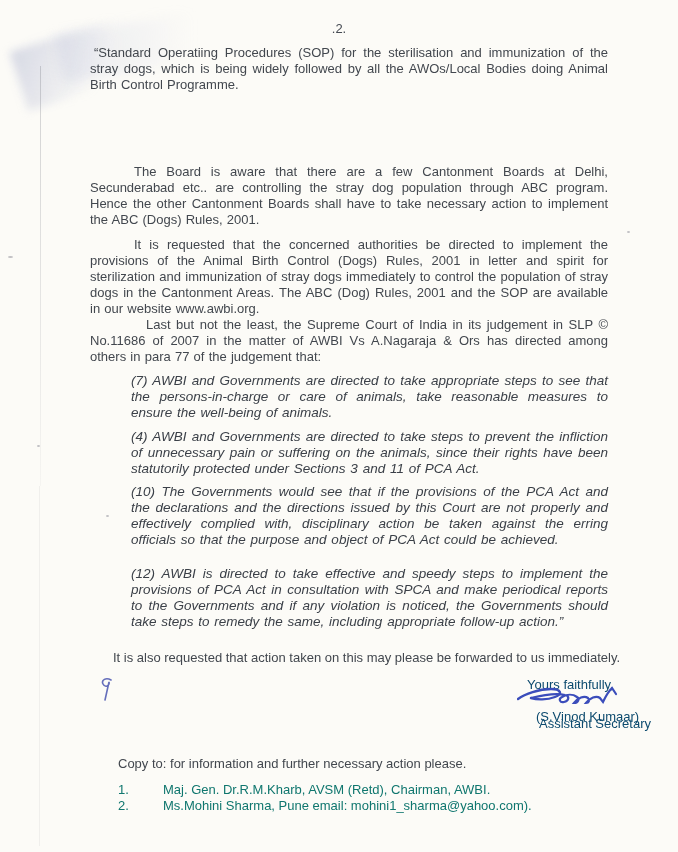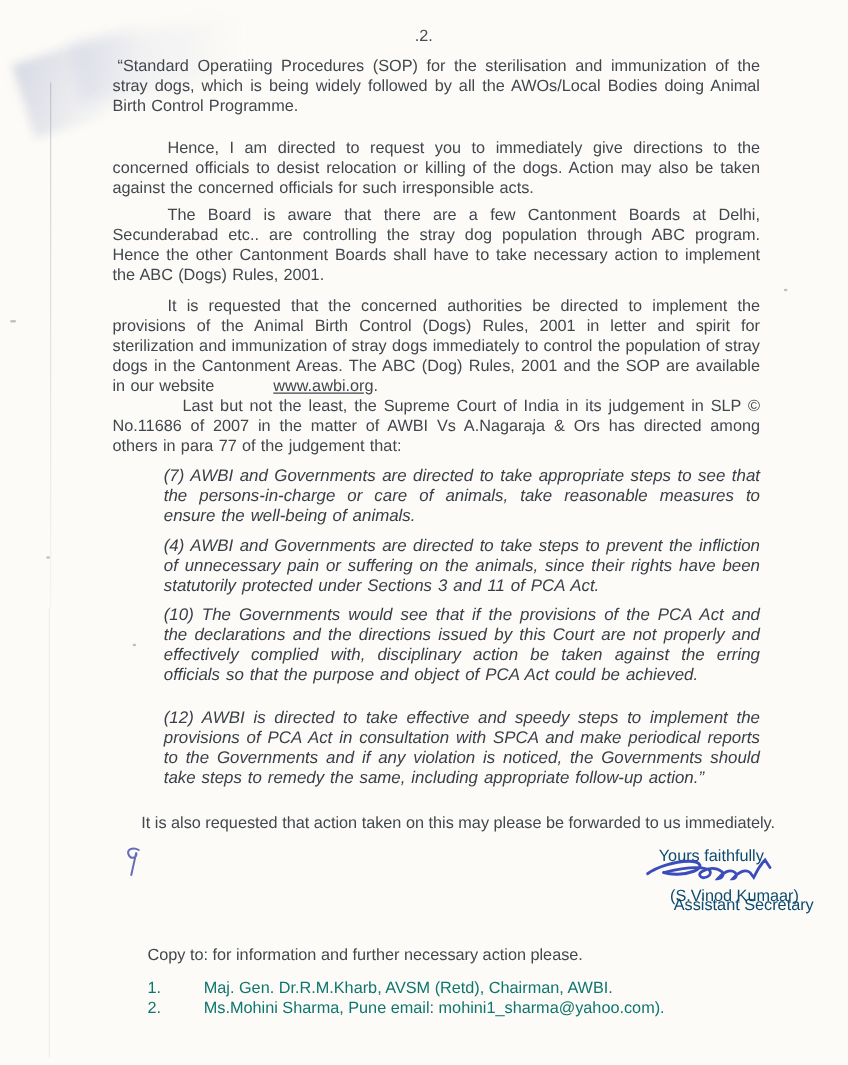--- a/index.html
+++ b/index.html
@@ -33,21 +33,21 @@
   .p-req{top:237px;text-indent:44px;}
   .p-sc{top:317px;text-indent:56px;}
   .quote{position:absolute;left:131px;width:477px;text-align:justify;
     font-size:13.5px;line-height:16px;font-style:italic;color:#3b4048;word-spacing:1px;}
   .q3{top:373px;}
   .q4{top:429px;}
   .q10{top:484px;}
   .q12{top:566px;}
   .closing{position:absolute;left:113px;top:650px;width:530px;
     font-size:13px;color:#42474e;}
-  .website{text-decoration:underline;margin-left:43px;}
+  .website{}
   .signline{position:absolute;font-size:13px;color:#0c4a6e;white-space:nowrap;}
   .valediction{left:527px;top:677px;}
   .signame{left:512px;top:709px;margin-left:24px;}
   .signtitle{left:505px;top:716px;margin-left:34px;}
   .signature-svg{position:absolute;left:517px;top:685px;}
   .inkmark-svg{position:absolute;left:98px;top:677px;}
   .copyline{position:absolute;left:118px;top:756px;font-size:13px;color:#42474e;}
   .rec{position:absolute;left:118px;font-size:13px;color:#0f766e;white-space:nowrap;}
   .rec-num{display:inline-block;width:45px;}
   .rec1{top:782px;}
@@ -66,21 +66,20 @@
   <div class="speck" style="left:37px;top:445px;"></div>
   <div class="speck" style="left:106px;top:515px;"></div>
   <div class="speck" style="left:214px;top:766px;"></div>
   <div class="speck" style="left:311px;top:452px;"></div>
   <div class="speck" style="left:596px;top:67px;"></div>
   <div class="speck" style="left:627px;top:231px;"></div>
 
   <div class="pagenum">.2.</div>
 
   <div class="para p-sop">“Standard Operatiing Procedures (SOP) for the sterilisation and immunization of the stray dogs, which is being widely followed by all the AWOs/Local Bodies doing Animal Birth Control Programme.</div>
-  <div class="para p-hence">Hence, I am directed to request you to immediately give directions to the concerned officials to desist relocation or killing of the dogs. Action may also be taken against the concerned officials for such irresponsible acts.</div>
   <div class="para p-board">The Board is aware that there are a few Cantonment Boards at Delhi, Secunderabad etc.. are controlling the stray dog population through ABC program. Hence the other Cantonment Boards shall have to take necessary action to implement the ABC (Dogs) Rules, 2001.</div>
   <div class="para p-req"><span>It is requested that the concerned authorities be directed to implement the provisions of the Animal Birth Control (Dogs) Rules, 2001 in letter and spirit for sterilization and immunization of stray dogs immediately to control the population of stray dogs in the Cantonment Areas. The ABC (Dog) Rules, 2001 and the SOP are available in our website </span><span class="website">www.awbi.org</span><span>.</span></div>
   <div class="para p-sc">Last but not the least, the Supreme Court of India in its judgement in SLP © No.11686 of 2007 in the matter of AWBI Vs A.Nagaraja &amp; Ors has directed among others in para 77 of the judgement that:</div>
 
   <div class="quote q3">(7) AWBI and Governments are directed to take appropriate steps to see that the persons-in-charge or care of animals, take reasonable measures to ensure the well-being of animals.</div>
   <div class="quote q4">(4) AWBI and Governments are directed to take steps to prevent the infliction of unnecessary pain or suffering on the animals, since their rights have been statutorily protected under Sections 3 and 11 of PCA Act.</div>
   <div class="quote q10">(10) The Governments would see that if the provisions of the PCA Act and the declarations and the directions issued by this Court are not properly and effectively complied with, disciplinary action be taken against the erring officials so that the purpose and object of PCA Act could be achieved.</div>
   <div class="quote q12">(12) AWBI is directed to take effective and speedy steps to implement the provisions of PCA Act in consultation with SPCA and make periodical reports to the Governments and if any violation is noticed, the Governments should take steps to remedy the same, including appropriate follow-up action.”</div>
 
   <div class="closing">It is also requested that action taken on this may please be forwarded to us immediately.</div>

